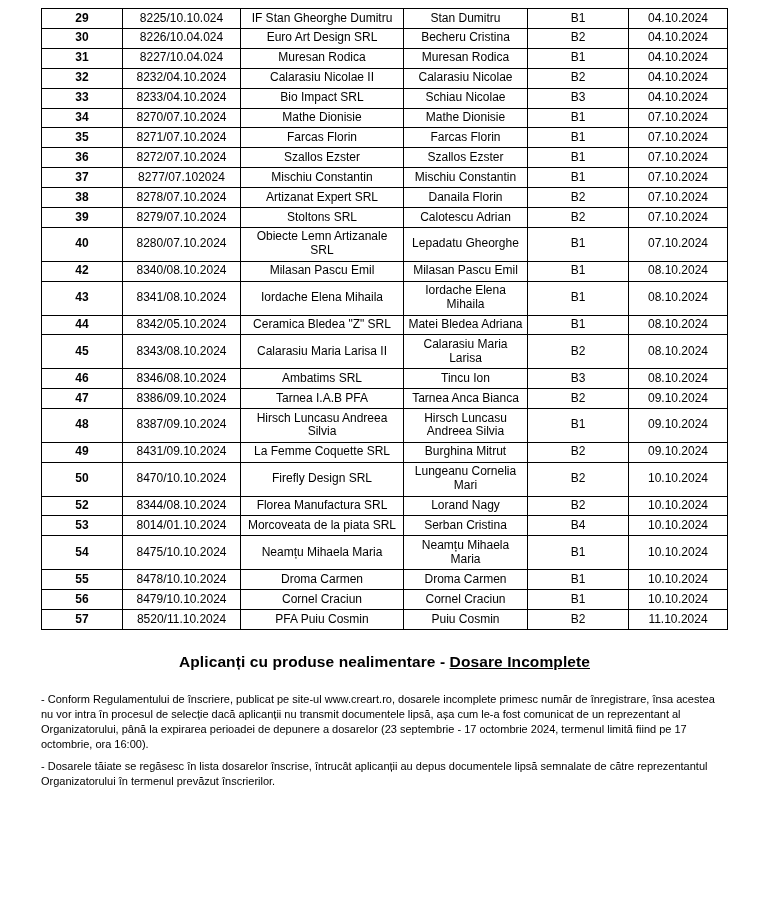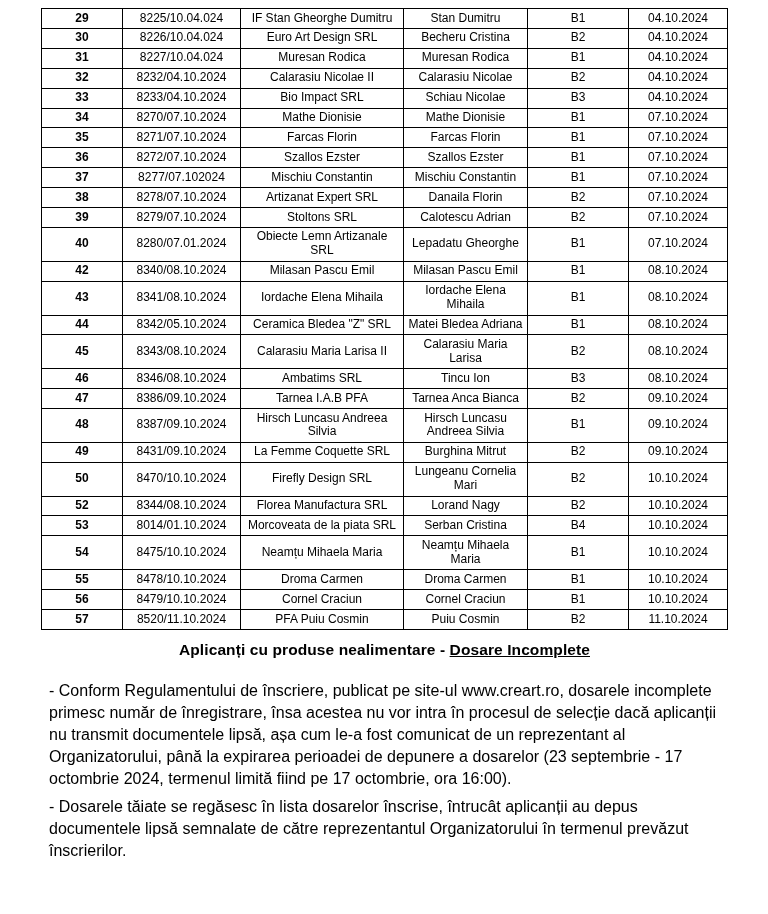--- a/index.html
+++ b/index.html
@@ -37,34 +37,33 @@
   table.reg-table td[data-name="cell-row-number"] {
     font-weight: bold;
   }
   col.c-no   { width: 81px; }
   col.c-reg  { width: 118px; }
   col.c-app  { width: 163px; }
   col.c-rep  { width: 124px; }
   col.c-cat  { width: 101px; }
   col.c-date { width: 99px; }
   .section-title {
-    margin-top: 11px;
+    margin-top: 23px;
     text-align: center;
     font-size: 15.5px;
     font-weight: bold;
     letter-spacing: 0.1px;
   }
   .section-title .underlined {
     text-decoration: underline;
   }
   .notes {
     margin-top: 21px;
-    font-size: 16px;
+    font-size: 11px;
     line-height: 1.37;
-    margin-left: 8px;
   }
   .notes p {
     margin: 0 0 7px 0;
     text-align: left;
   }
 </style>
 </head>
 <body>
 
 <div class="page" data-name="document-page">
@@ -74,21 +73,21 @@
       <col class="c-no">
       <col class="c-reg">
       <col class="c-app">
       <col class="c-rep">
       <col class="c-cat">
       <col class="c-date">
     </colgroup>
     <tbody data-name="table-body" id="table-body">
         <tr data-name="table-row">
           <td data-name="cell-row-number">29</td>
-          <td data-name="cell-registration-number">8225/10.04.024</td>
+          <td data-name="cell-registration-number">8225/10.10.024</td>
           <td data-name="cell-applicant-name">IF Stan Gheorghe Dumitru</td>
           <td data-name="cell-representative-name">Stan Dumitru</td>
           <td data-name="cell-category">B1</td>
           <td data-name="cell-date">04.10.2024</td>
         </tr>
         <tr data-name="table-row">
           <td data-name="cell-row-number">30</td>
           <td data-name="cell-registration-number">8226/10.04.024</td>
           <td data-name="cell-applicant-name">Euro Art Design SRL</td>
           <td data-name="cell-representative-name">Becheru Cristina</td>
@@ -162,21 +161,21 @@
         <tr data-name="table-row">
           <td data-name="cell-row-number">39</td>
           <td data-name="cell-registration-number">8279/07.10.2024</td>
           <td data-name="cell-applicant-name">Stoltons SRL</td>
           <td data-name="cell-representative-name">Calotescu Adrian</td>
           <td data-name="cell-category">B2</td>
           <td data-name="cell-date">07.10.2024</td>
         </tr>
         <tr data-name="table-row">
           <td data-name="cell-row-number">40</td>
-          <td data-name="cell-registration-number">8280/07.01.2024</td>
+          <td data-name="cell-registration-number">8280/07.10.2024</td>
           <td data-name="cell-applicant-name">Obiecte Lemn Artizanale SRL</td>
           <td data-name="cell-representative-name">Lepadatu Gheorghe</td>
           <td data-name="cell-category">B1</td>
           <td data-name="cell-date">07.10.2024</td>
         </tr>
         <tr data-name="table-row">
           <td data-name="cell-row-number">42</td>
           <td data-name="cell-registration-number">8340/08.10.2024</td>
           <td data-name="cell-applicant-name">Milasan Pascu Emil</td>
           <td data-name="cell-representative-name">Milasan Pascu Emil</td>

